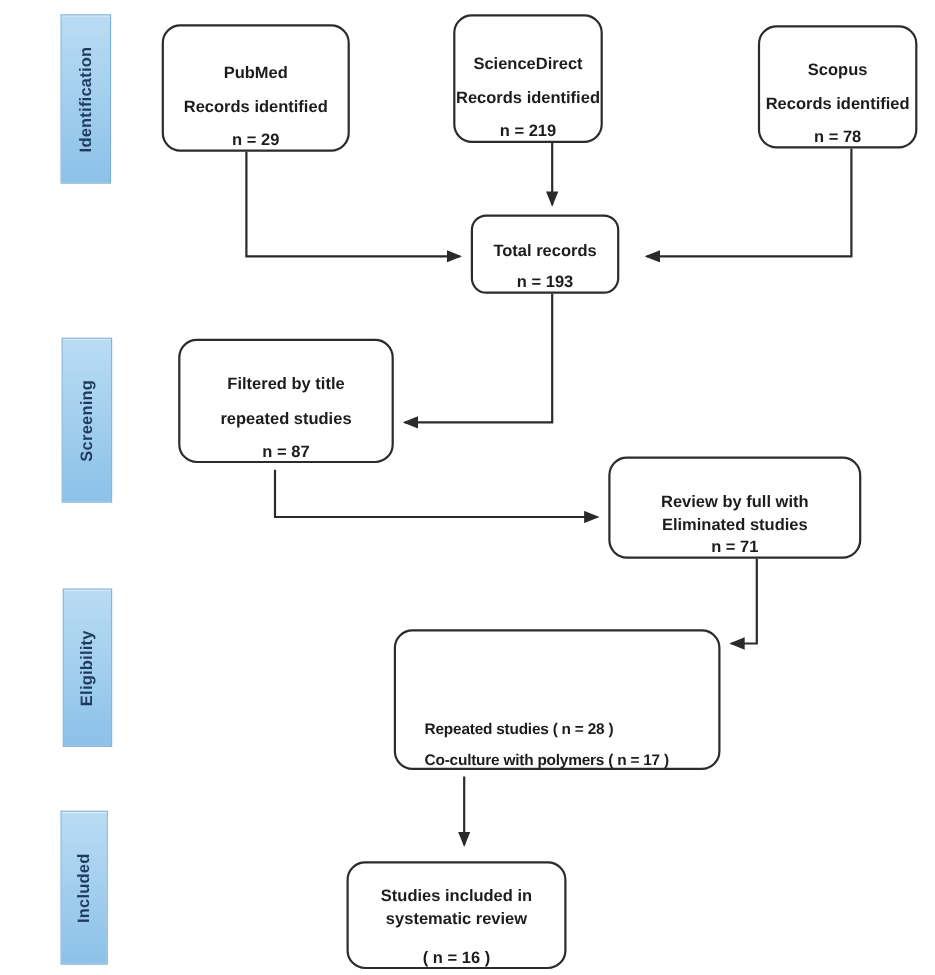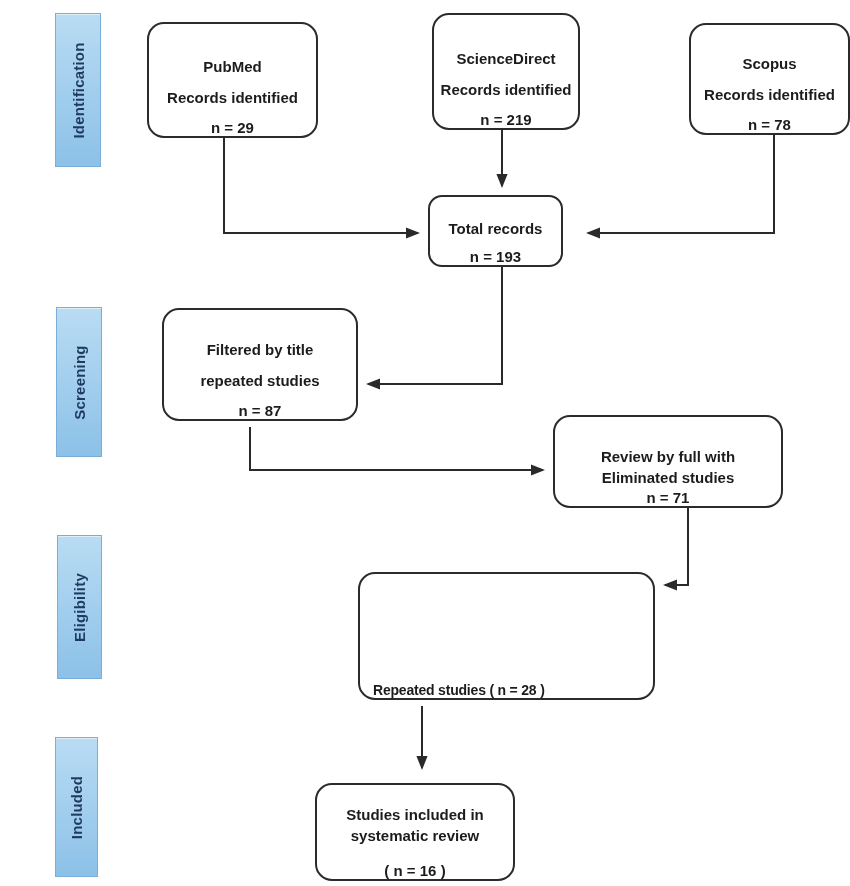--- a/index.html
+++ b/index.html
@@ -42,28 +42,28 @@
     background:var(--background);
     border:2px solid var(--box-border);
     border-radius:17px;
     display:flex;flex-direction:column;justify-content:flex-end;align-items:center;
     gap:13px;
     font-weight:700;font-size:15px;color:var(--box-text);
     text-align:center;line-height:1.15;
   }
   .box .line{white-space:nowrap;}
   .box-pubmed{left:147px;top:22px;width:171px;height:116px;}
-  .box-sciencedirect{left:432px;top:13px;width:148px;height:117px;}
-  .box-scopus{left:689px;top:23px;width:161px;height:112px;}
+  .box-sciencedirect{left:412px;top:13px;width:136px;height:117px;}
+  .box-scopus{left:689px;top:23px;width:145px;height:112px;}
   .box-total{left:428px;top:195px;width:135px;height:72px;border-radius:14px;gap:11px;}
   .box-filtered{left:162px;top:308px;width:196px;height:113px;}
   .box-review{left:553px;top:415px;width:230px;height:93px;gap:3px;}
   .box-exclusion{
     left:358px;top:572px;width:297px;height:128px;
-    align-items:flex-start;text-align:left;padding-left:13px;gap:12px;
+    align-items:flex-start;text-align:left;padding-left:26px;gap:12px;
     font-size:14px;letter-spacing:-.2px;
   }
   .box-included{left:272px;top:783px;width:200px;height:98px;gap:3px;margin-left:43px;}
   .box-included .spaced{margin-top:15px;}
   
   .connectors{position:absolute;left:0;top:0;width:850px;height:886px;pointer-events:none;}
   .connectors path.flow{fill:none;stroke:var(--connector);stroke-width:2px;}
   .connectors .head{fill:var(--connector);}
 </style>
 </head>
@@ -114,20 +114,21 @@
   </div>
 
   <div class="box box-review">
     <div class="line">Review by full with</div>
     <div class="line">Eliminated studies</div>
     <div class="line">n = 71</div>
   </div>
 
   <div class="box box-exclusion">
     <div class="line">Repeated studies ( n = 28 )</div>
+    <div class="line">Co-culture with polymers ( n = 17 )</div>
   </div>
 
   <div class="box box-included">
     <div class="line">Studies included in</div>
     <div class="line">systematic review</div>
     <div class="line spaced">( n = 16 )</div>
   </div>
 
   <svg class="connectors" viewBox="0 0 850 886" xmlns="http://www.w3.org/2000/svg" aria-hidden="true">
     <defs>

